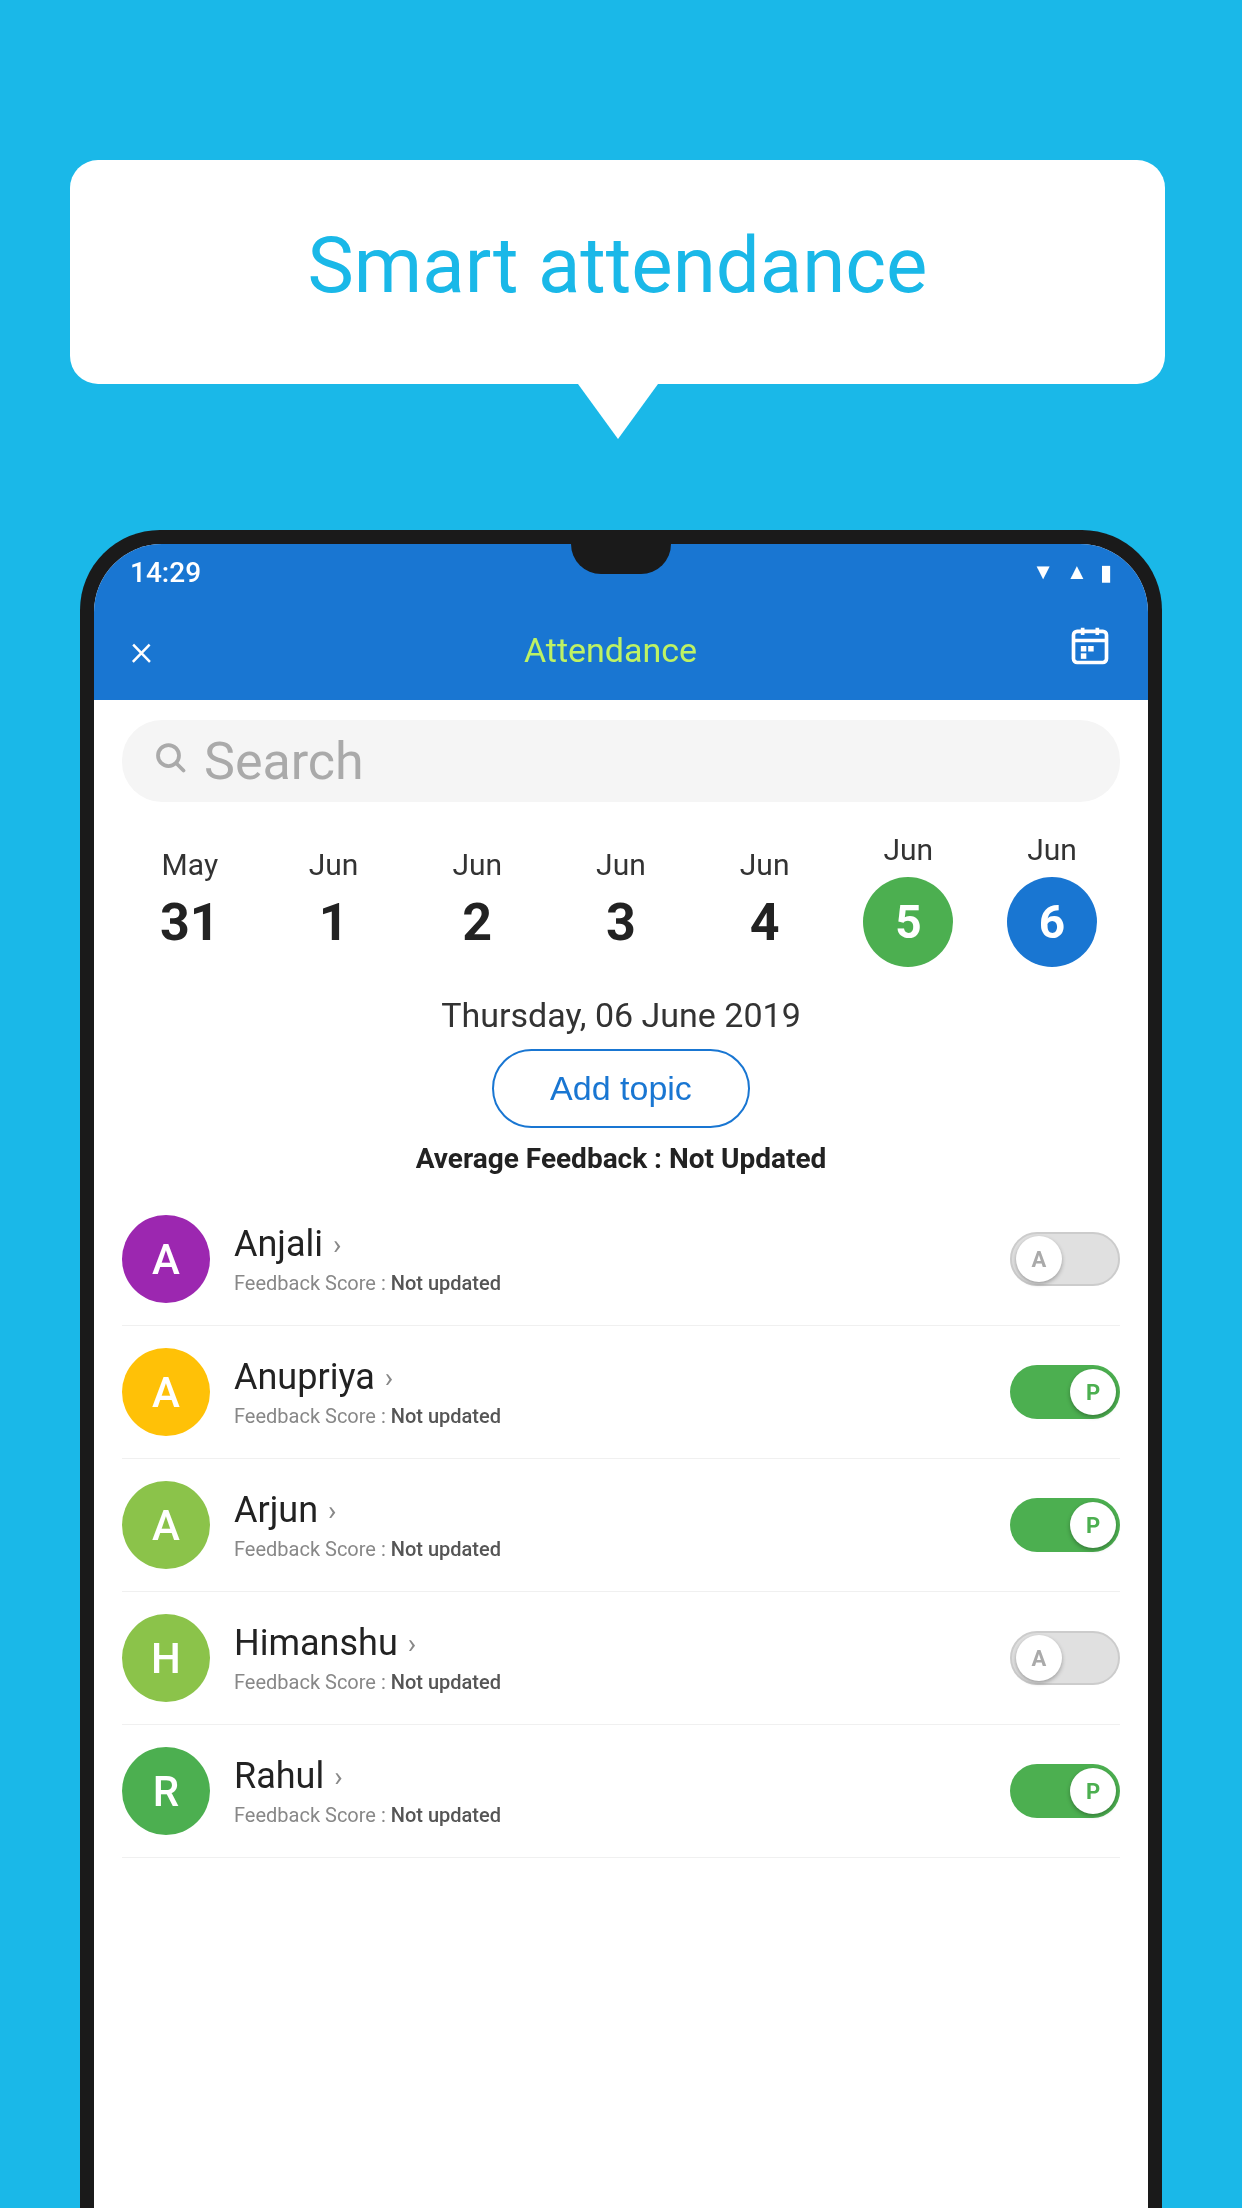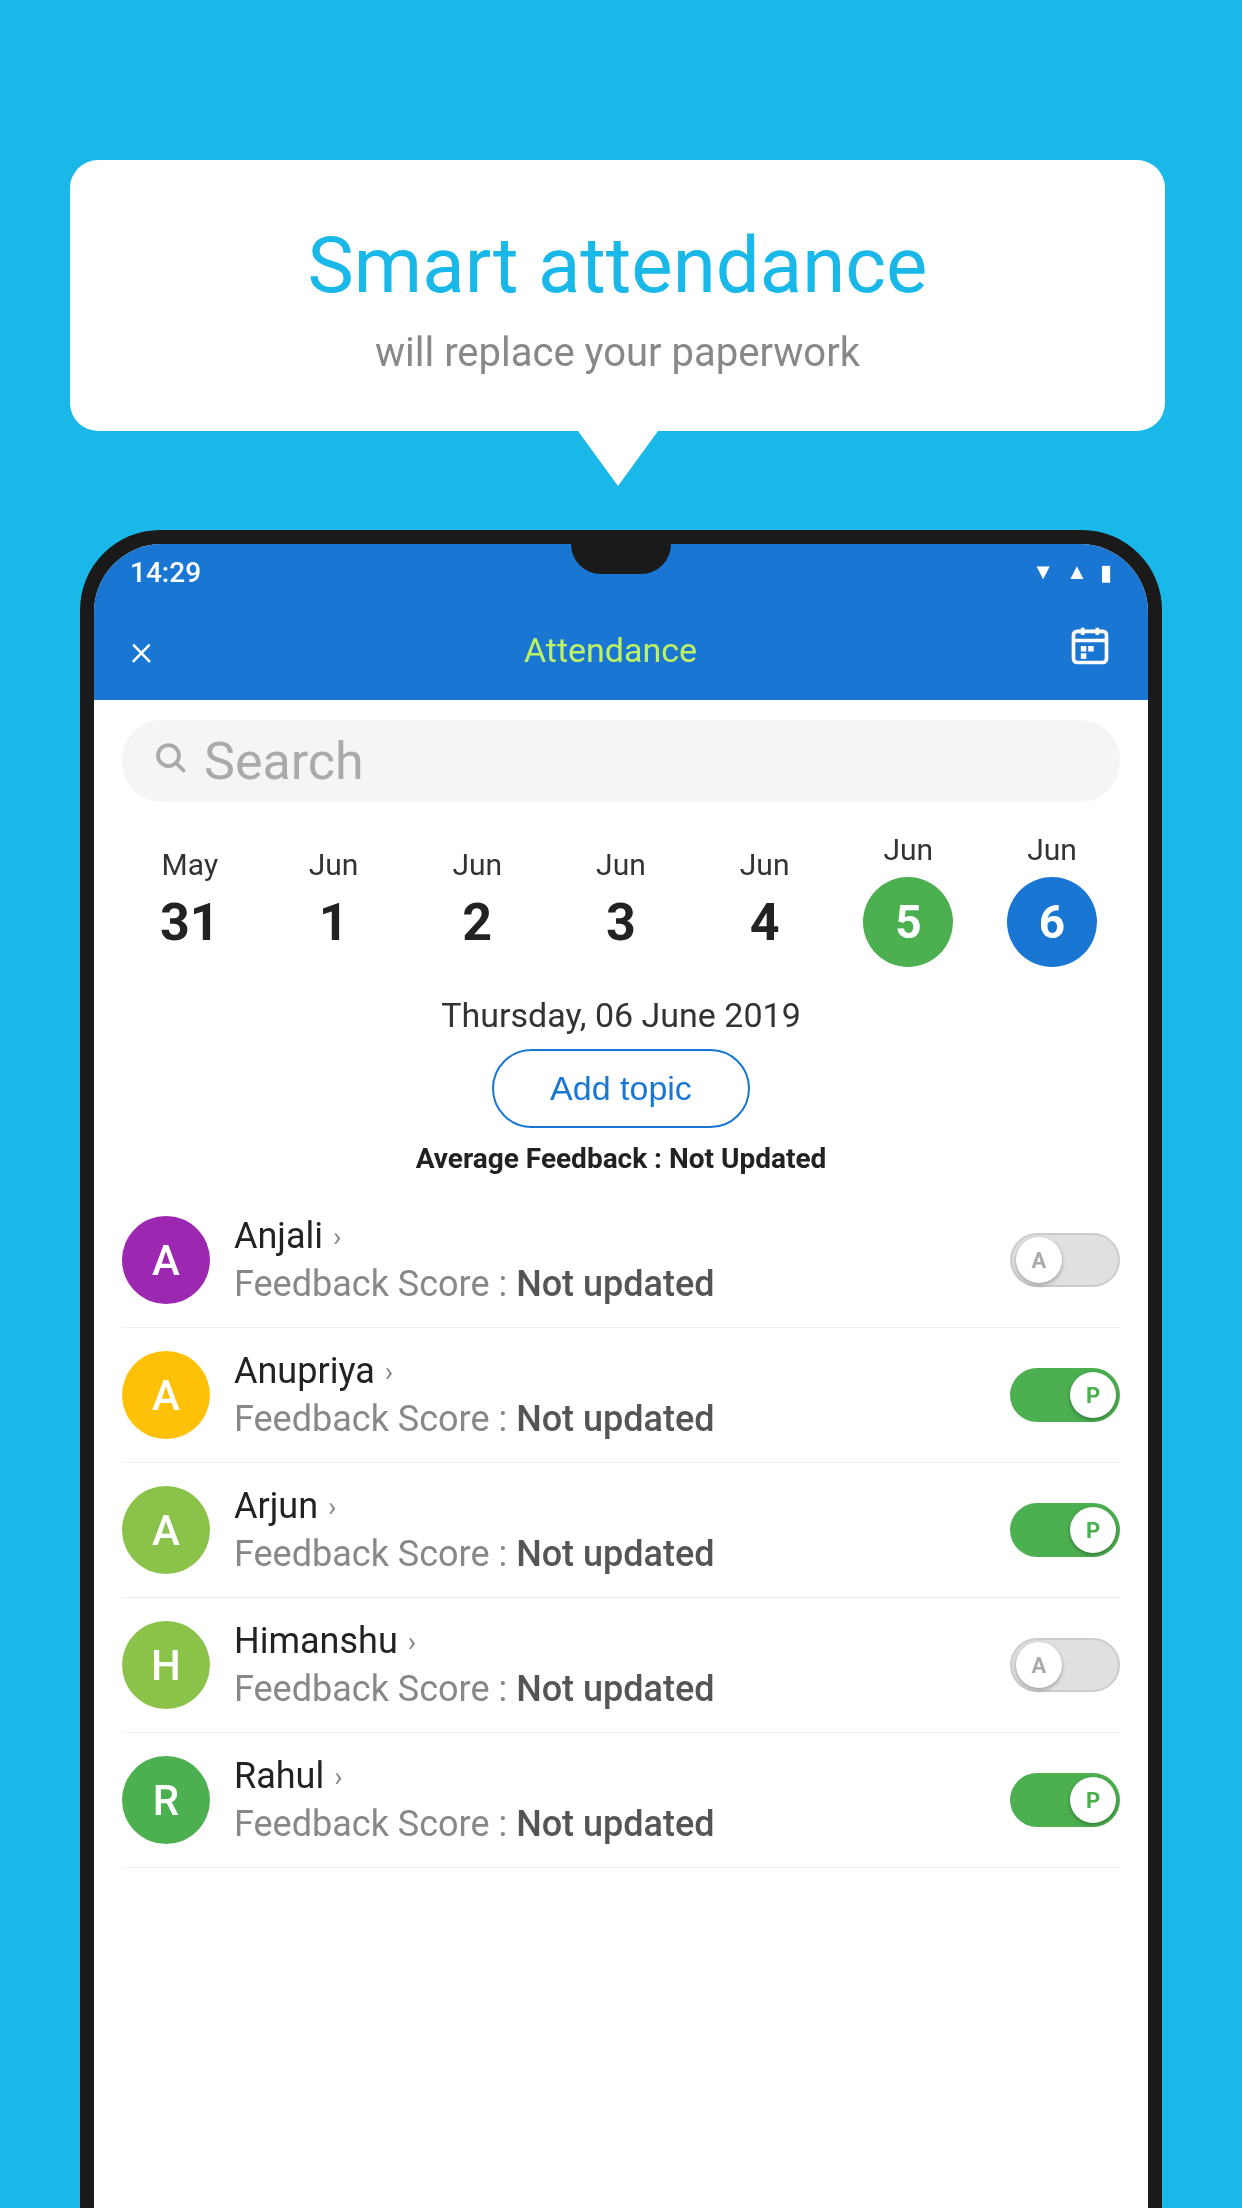--- a/index.html
+++ b/index.html
@@ -296,21 +296,21 @@
       align-items: center;
       gap: 10px;
     }
 
     .chevron {
       color: #888;
       font-size: 28px;
     }
 
     .feedback-score {
-      font-size: 36px;
+      font-size: 20px;
       color: #888;
       margin-top: 6px;
     }
 
     .feedback-score span {
       font-weight: 500;
       color: #555;
     }
 
     
@@ -362,21 +362,20 @@
     }
   </style>
 </head>
 <body>
 
 <div style="position:absolute;top:0;left:0;width:1242px;height:2208px;background:#1ab8e8;"></div>
 
 <div class="speech-bubble-container">
   <div class="speech-bubble">
     <div class="speech-bubble-title">Smart attendance</div>
-    <div class="speech-bubble-subtitle">will replace your paperwork</div>
   </div>
   <div class="speech-bubble-tail"></div>
 </div>
 
 <div class="phone-frame">
 
   <div class="phone-inner">
 
     <div class="notch"></div>
 

